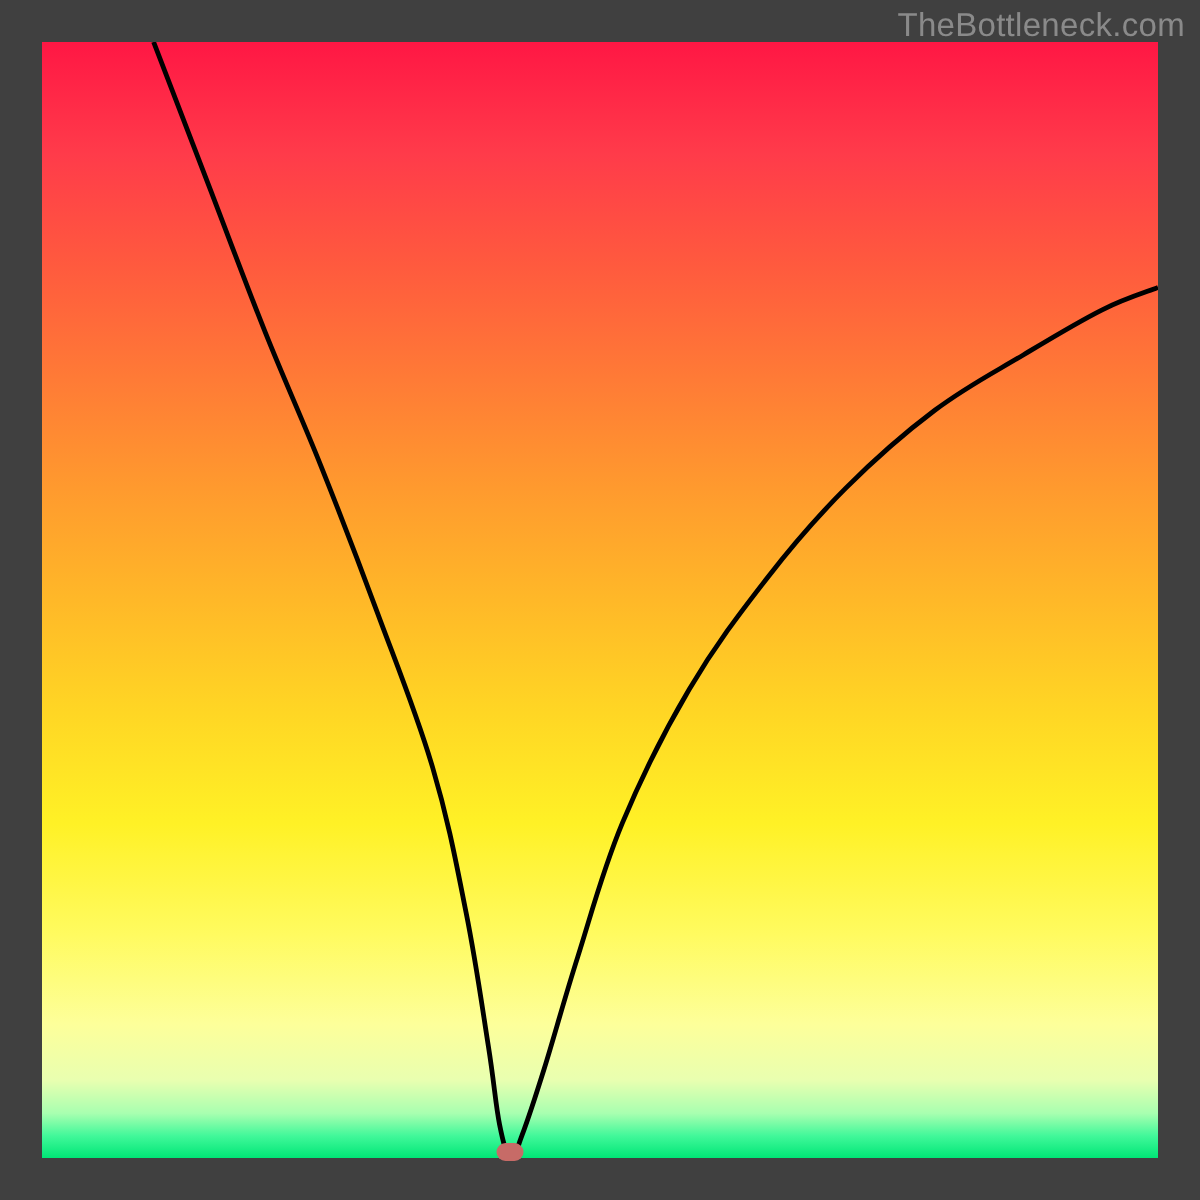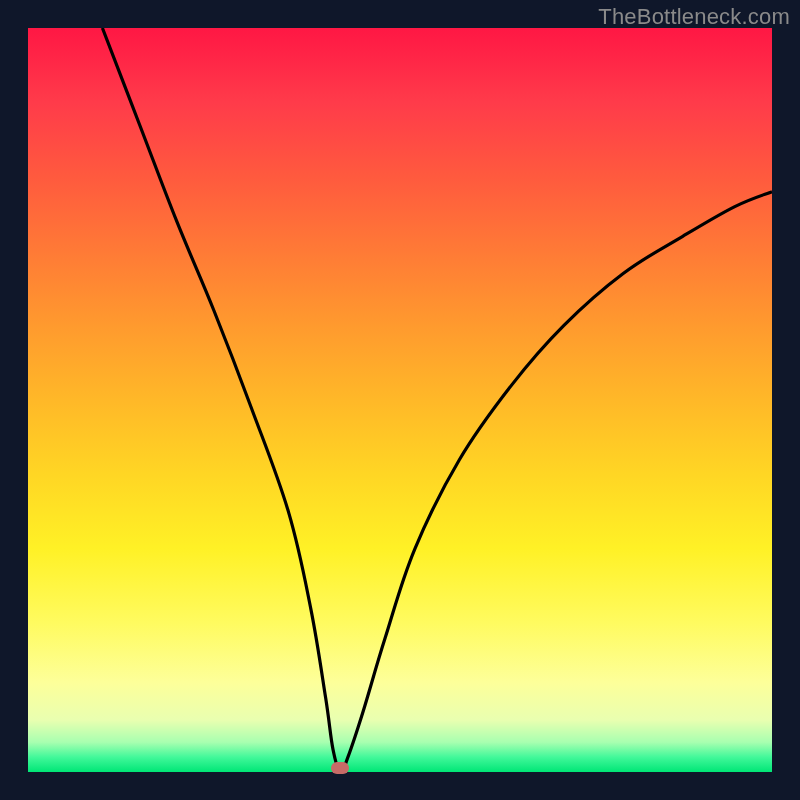--- a/index.html
+++ b/index.html
@@ -9,21 +9,21 @@
     background: #000;
     position: relative;
     font-family: Arial, sans-serif;
   }
   .frame {
     position: absolute;
     top: 0;
     left: 0;
     width: 800px;
     height: 800px;
-    background: #0f172a;
+    background: #404040;
   }
   .plot-area {
     position: absolute;
     top: 28px;
     left: 28px;
     width: 744px;
     height: 744px;
     background: linear-gradient(to bottom,
       #ff1744 0%,
       #ff3b4a 10%,

